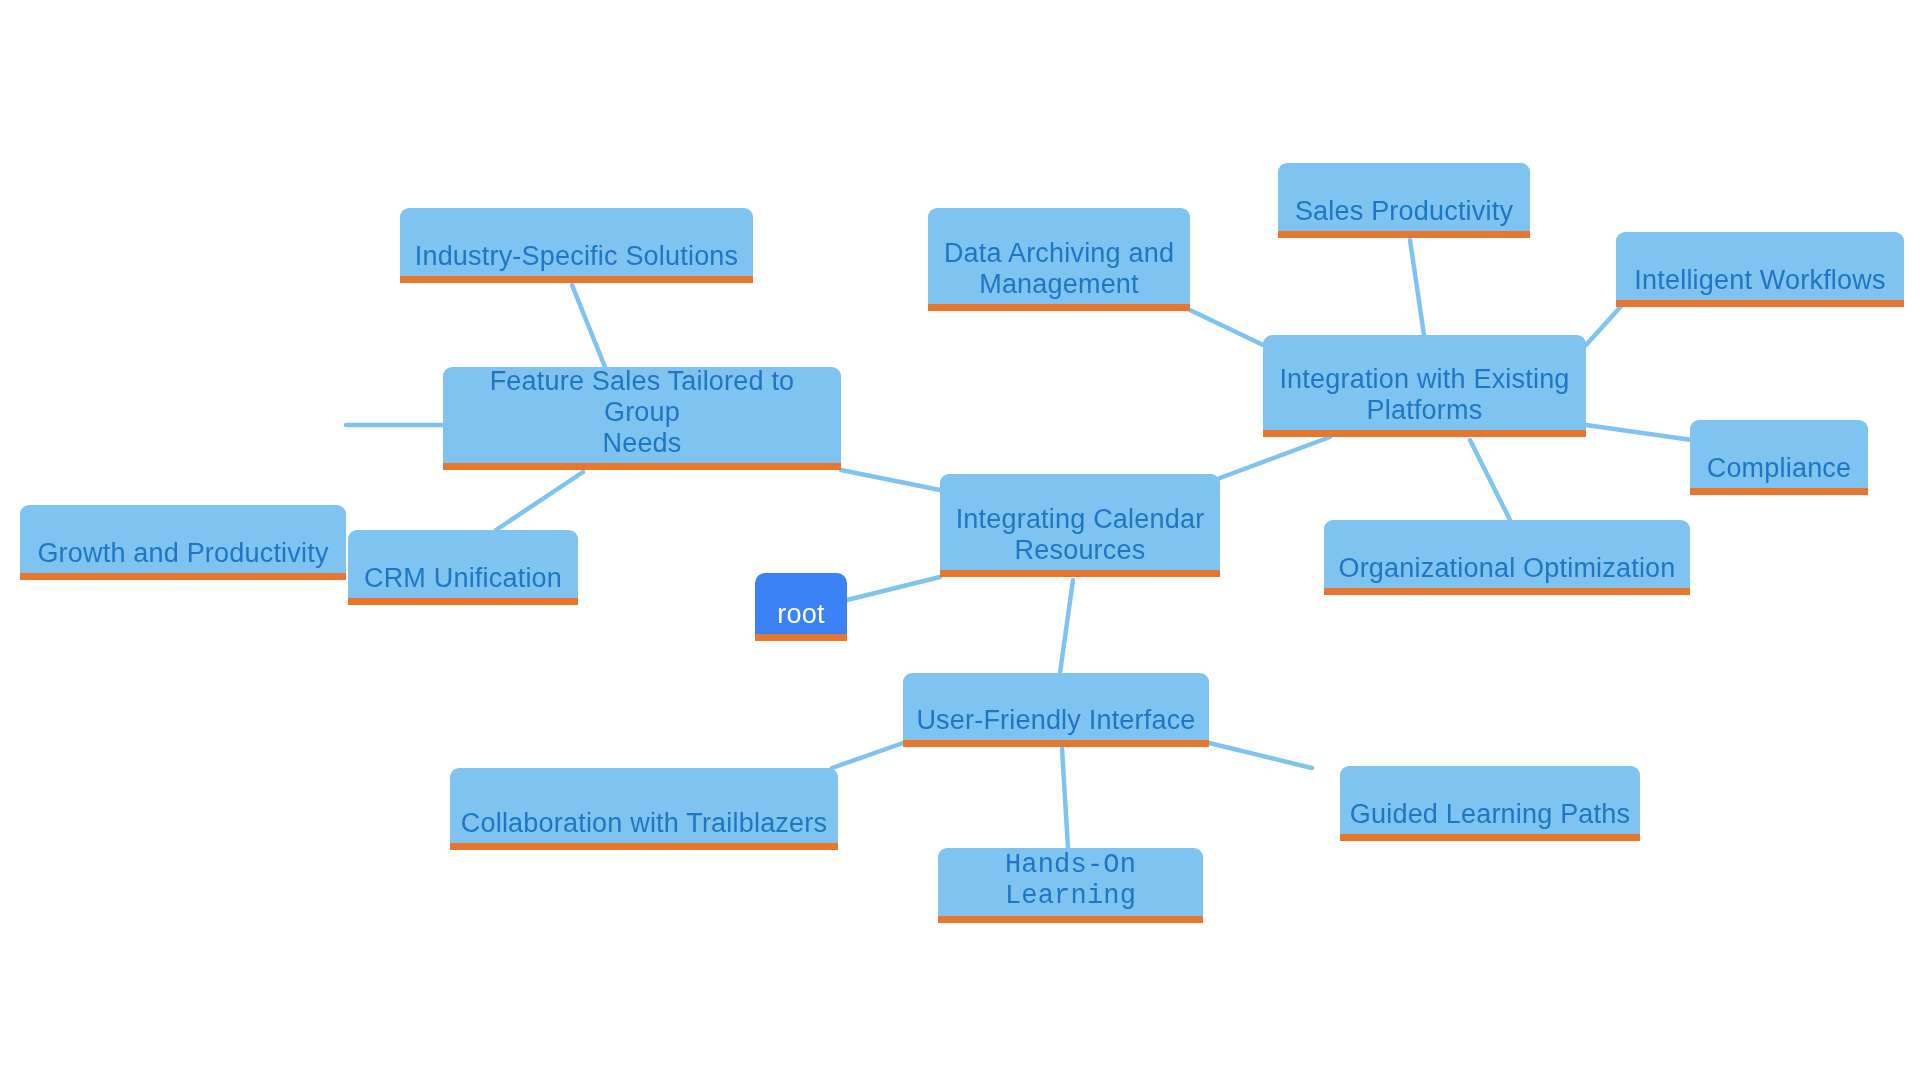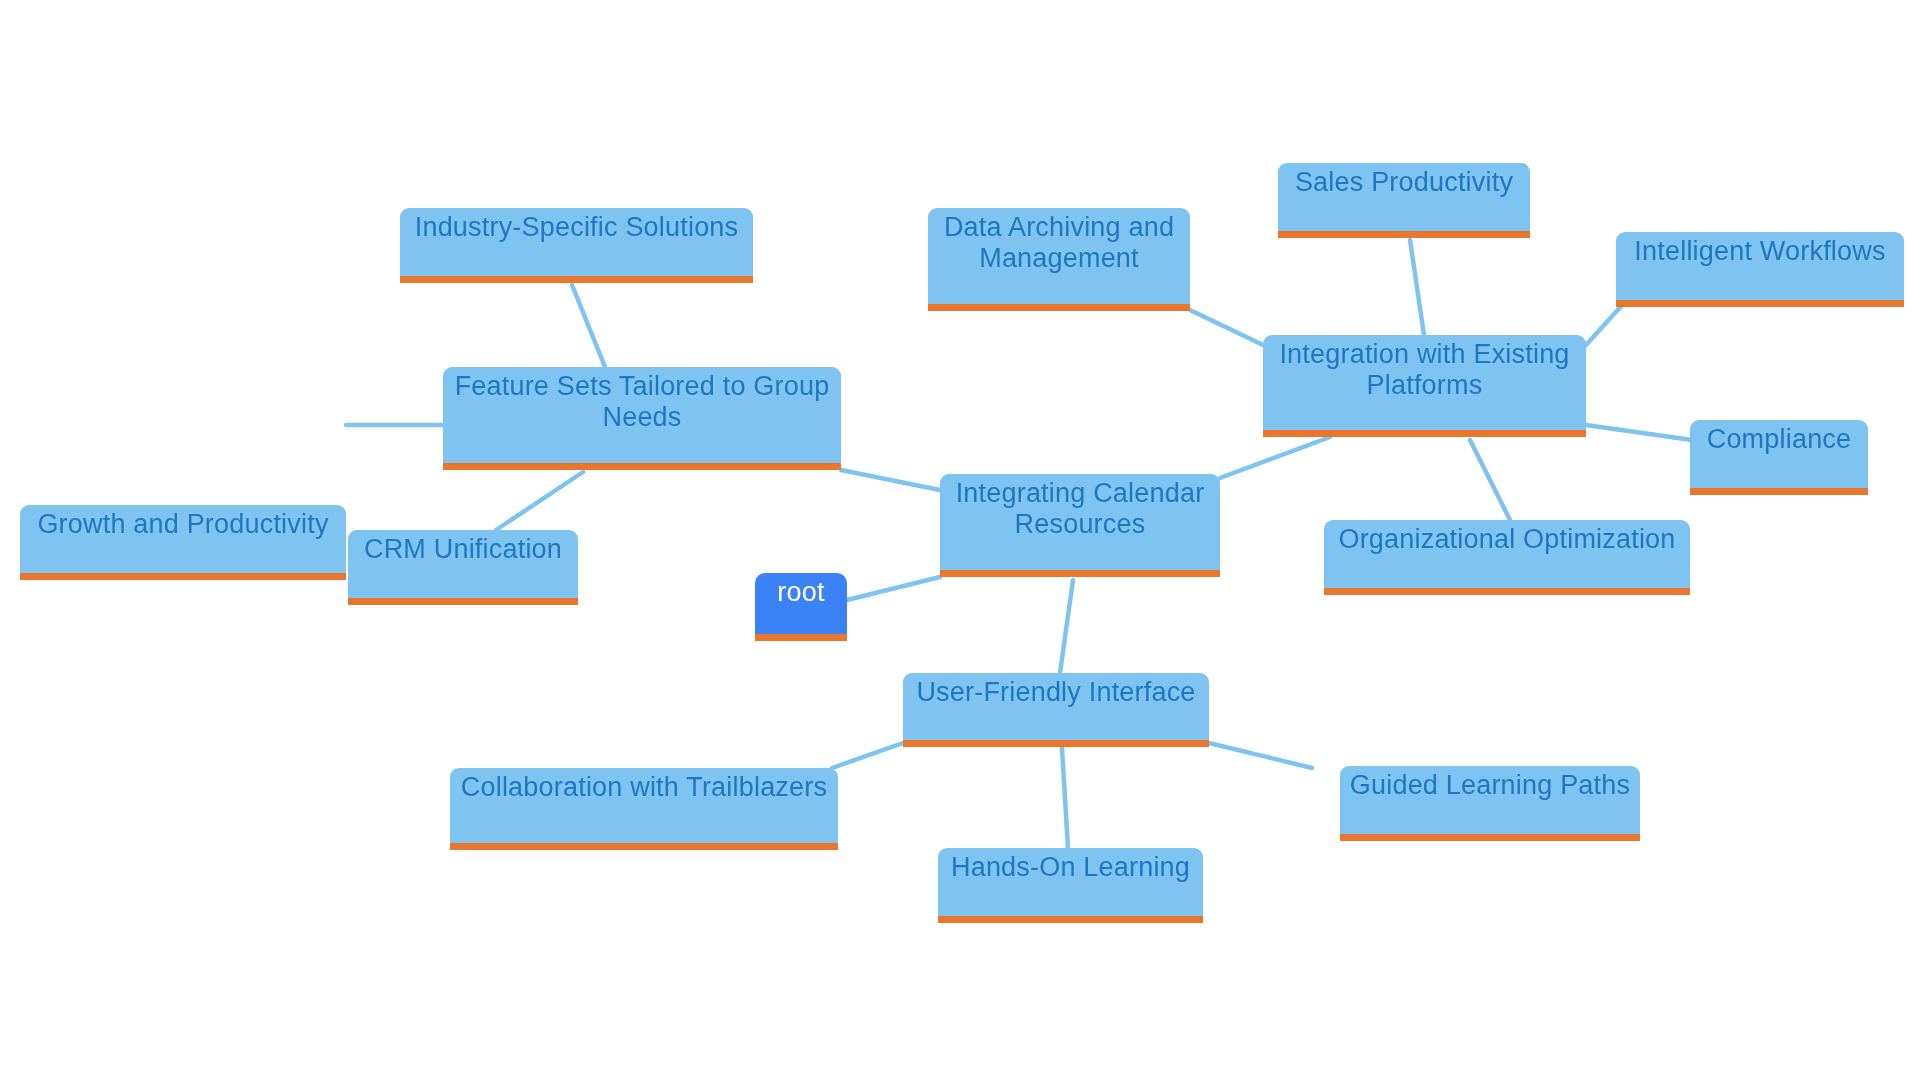--- a/index.html
+++ b/index.html
@@ -26,21 +26,21 @@
     top: 0;
     width: 1920px;
     height: 1080px;
     pointer-events: none;
   }
 
   .node {
     position: absolute;
     box-sizing: border-box;
     display: flex;
-    align-items: flex-start;
+    align-items: flex-end;
     justify-content: center;
     text-align: center;
     border-radius: 9px 9px 0 0;
     background: #7FC4F0;
     border-bottom: 7px solid #E8762C;
     color: #1F76C2;
     font-size: 27px;
     line-height: 1.15;
     letter-spacing: 0.2px;
     padding: 4px 8px;
@@ -84,21 +84,21 @@
     </svg>
   <div id="node-layer">
       <div class="node root-node" style="left: 755px; top: 573px; width: 92px; height: 68px;">
         <span class="node-label">root</span>
       </div>
       <div class="node" style="left: 940px; top: 474px; width: 280px; height: 103px;">
         <span class="node-label">Integrating Calendar
 Resources</span>
       </div>
       <div class="node" style="left: 443px; top: 367px; width: 398px; height: 103px;">
-        <span class="node-label">Feature Sets Tailored to Group
+        <span class="node-label">Feature Sales Tailored to Group
 Needs</span>
       </div>
       <div class="node" style="left: 1263px; top: 335px; width: 323px; height: 102px;">
         <span class="node-label">Integration with Existing
 Platforms</span>
       </div>
       <div class="node" style="left: 903px; top: 673px; width: 306px; height: 74px;">
         <span class="node-label">User-Friendly Interface</span>
       </div>
       <div class="node" style="left: 400px; top: 208px; width: 353px; height: 75px;">
@@ -122,20 +122,20 @@
       </div>
       <div class="node" style="left: 1690px; top: 420px; width: 178px; height: 75px;">
         <span class="node-label">Compliance</span>
       </div>
       <div class="node" style="left: 1324px; top: 520px; width: 366px; height: 75px;">
         <span class="node-label">Organizational Optimization</span>
       </div>
       <div class="node" style="left: 450px; top: 768px; width: 388px; height: 82px;">
         <span class="node-label">Collaboration with Trailblazers</span>
       </div>
-      <div class="node" style="left: 938px; top: 848px; width: 265px; height: 75px;">
+      <div class="node" style="left: 938px; top: 848px; width: 265px; height: 75px; font-family: Liberation Mono, monospace;">
         <span class="node-label">Hands-On Learning</span>
       </div>
       <div class="node" style="left: 1308px; top: 766px; width: 300px; height: 75px; margin-left: 32px;">
         <span class="node-label">Guided Learning Paths</span>
       </div>
     </div>
 </div>
 
 </body></html>

